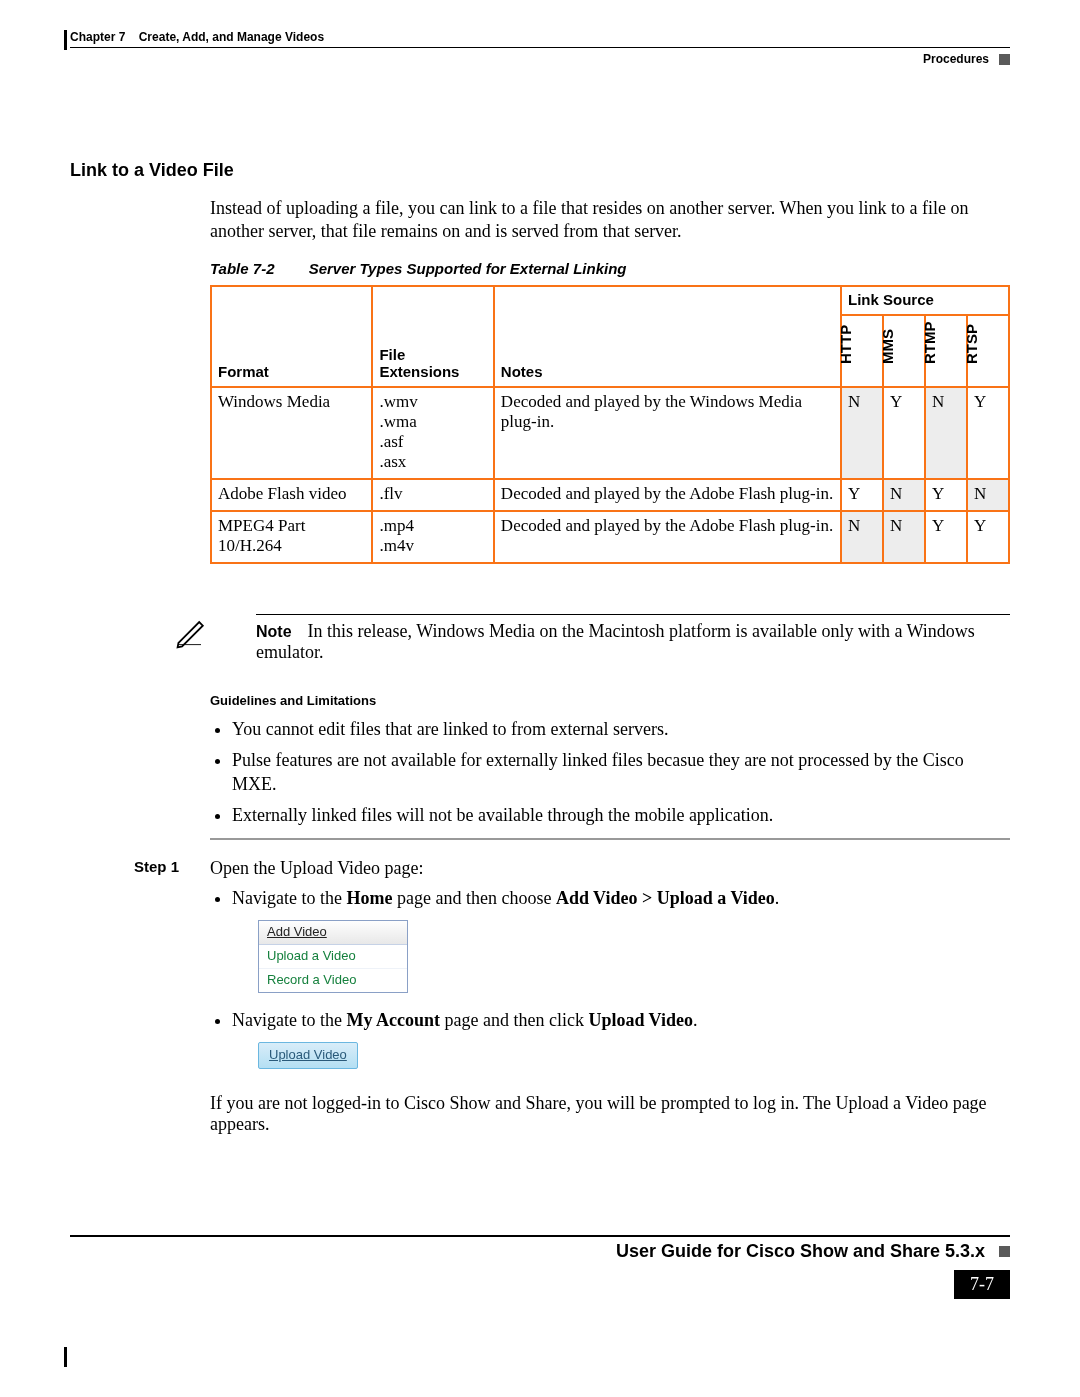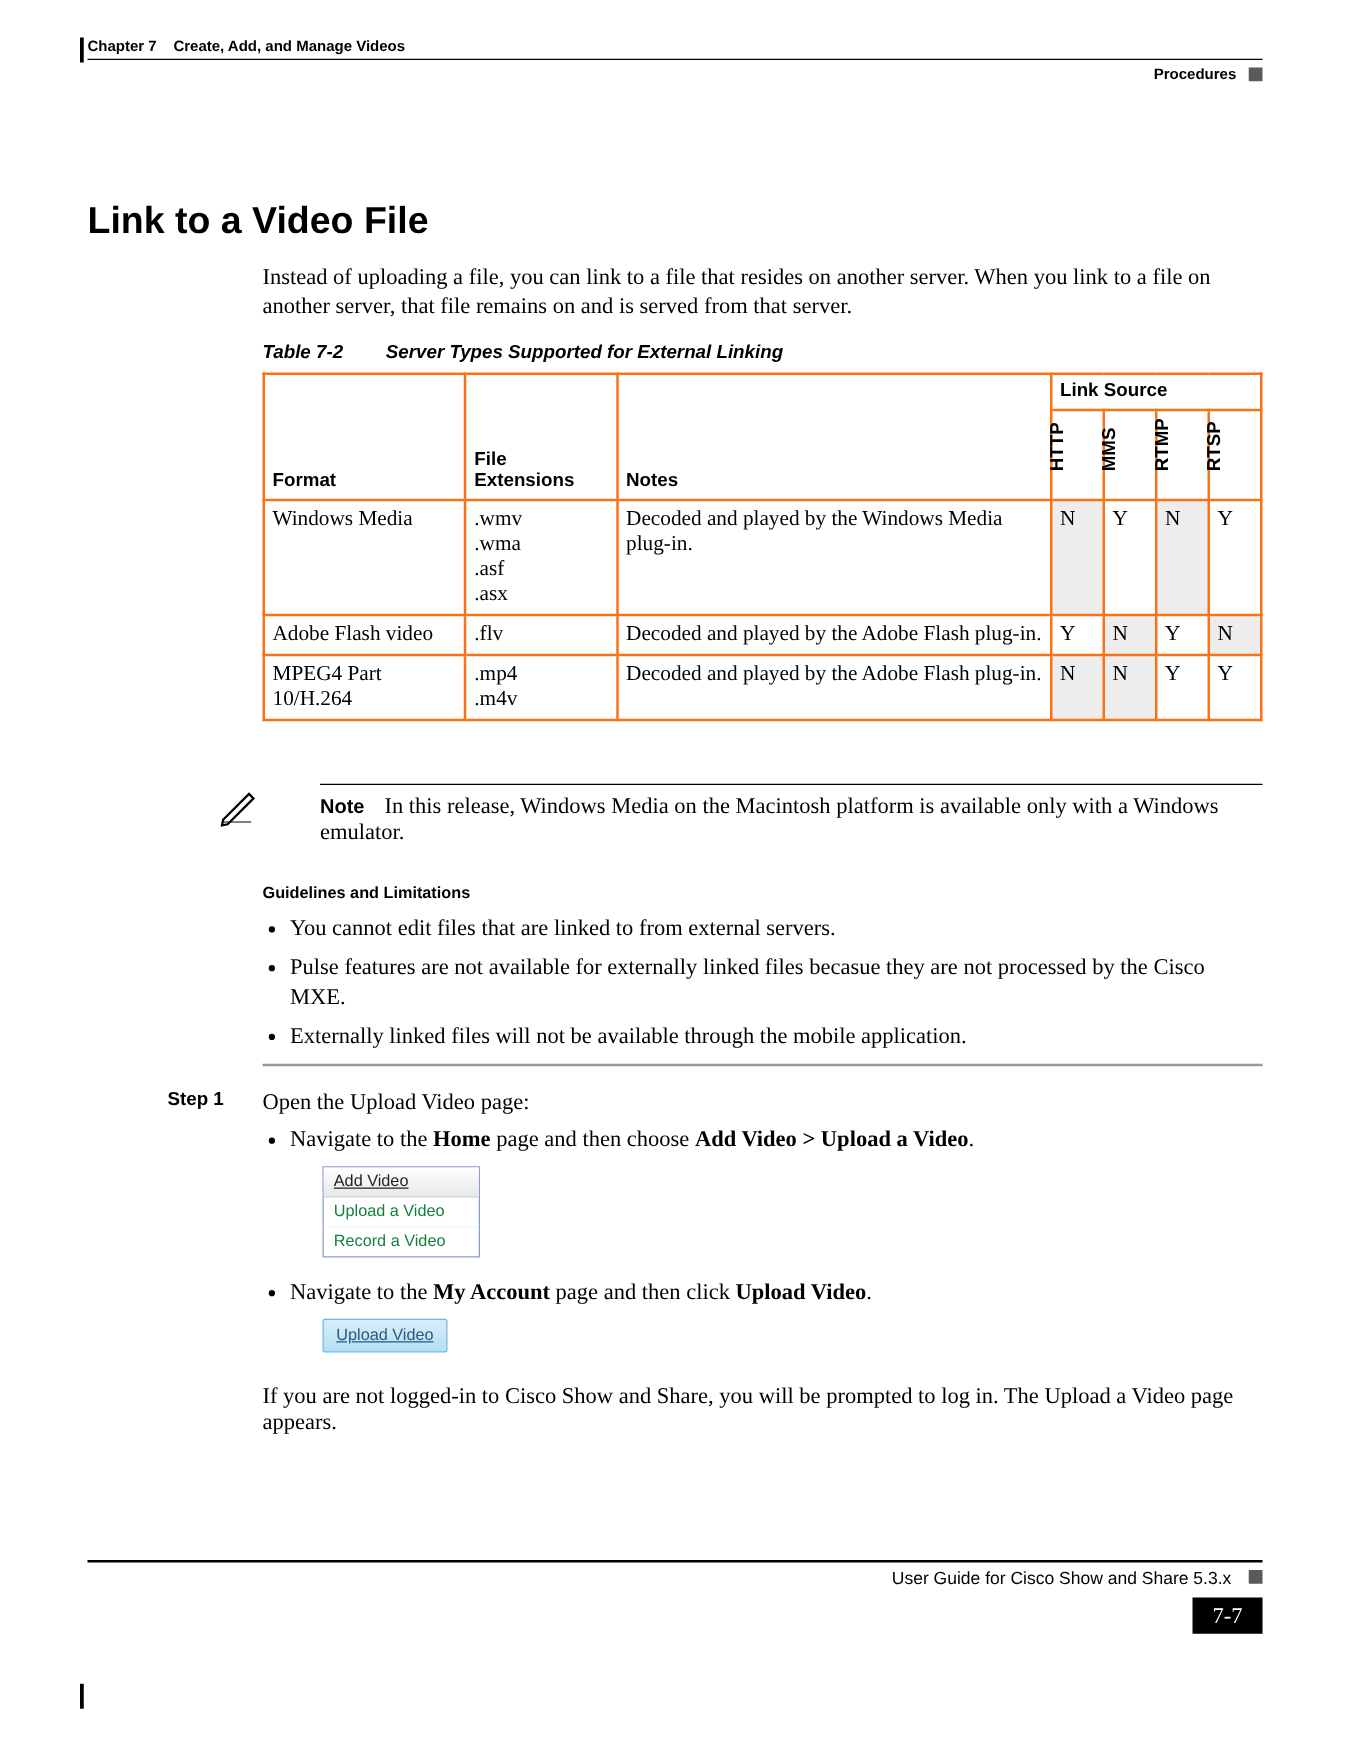--- a/index.html
+++ b/index.html
@@ -37,21 +37,21 @@
     font-family: Arial, Helvetica, sans-serif;
     font-size: 12px;
     font-weight: bold;
     margin-bottom: 94px;
   }
   .dark-sq { width: 11px; height: 11px; background: #5a5a5a; display: inline-block; }
 
   h1.section-title {
     font-family: Arial, Helvetica, sans-serif;
     font-weight: bold;
-    font-size: 30px;
+    font-size: 18px;
     margin: 0 0 16px 0;
   }
   .content { margin-left: 140px; }
   p.body {
     font-size: 18px;
     line-height: 1.3;
     margin: 0 0 16px 0;
   }
   .table-caption {
     font-family: Arial, Helvetica, sans-serif;
@@ -132,21 +132,21 @@
   .step-row { display: flex; gap: 20px; font-size: 18px; margin-bottom: 8px; }
   .step-label { font-family: Arial, Helvetica, sans-serif; font-weight: bold; font-size: 15px; width: 56px; flex-shrink: 0; margin-left: -76px;}
   .step-body { flex: 1; }
   .step-body ul { margin: 8px 0; padding-left: 22px; }
   .step-body li { margin-bottom: 10px; }
 
   
   .fake-dropdown {
     margin: 10px 0 16px 26px;
     border: 1px solid #8aa0c6;
-    width: 126px;
+    width: 150px;
     font-family: Arial, Helvetica, sans-serif;
     font-size: 13px;
     background: #fff;
   }
   .fake-dropdown .dd-head {
     background: linear-gradient(#fefefe,#e8e8e8);
     padding: 3px 8px;
     border-bottom: 1px solid #c6d2e6;
     text-decoration: underline;
     color: #222;
@@ -172,22 +172,22 @@
   }
 
   
   .footer-rule { height: 1.5px; background: #000; margin-top: 100px; }
   .foot-row {
     display: flex;
     align-items: center;
     justify-content: flex-end;
     gap: 14px;
     font-family: Arial, Helvetica, sans-serif;
-    font-size: 14px;
-    font-weight: normal;
+    font-size: 18px;
+    font-weight: bold;
     margin-top: 4px;
   }
   .page-badge {
     background: #000;
     color: #fff;
     padding: 4px 16px;
     font-size: 18px;
     margin-top: 8px;
     float: right;
   }

